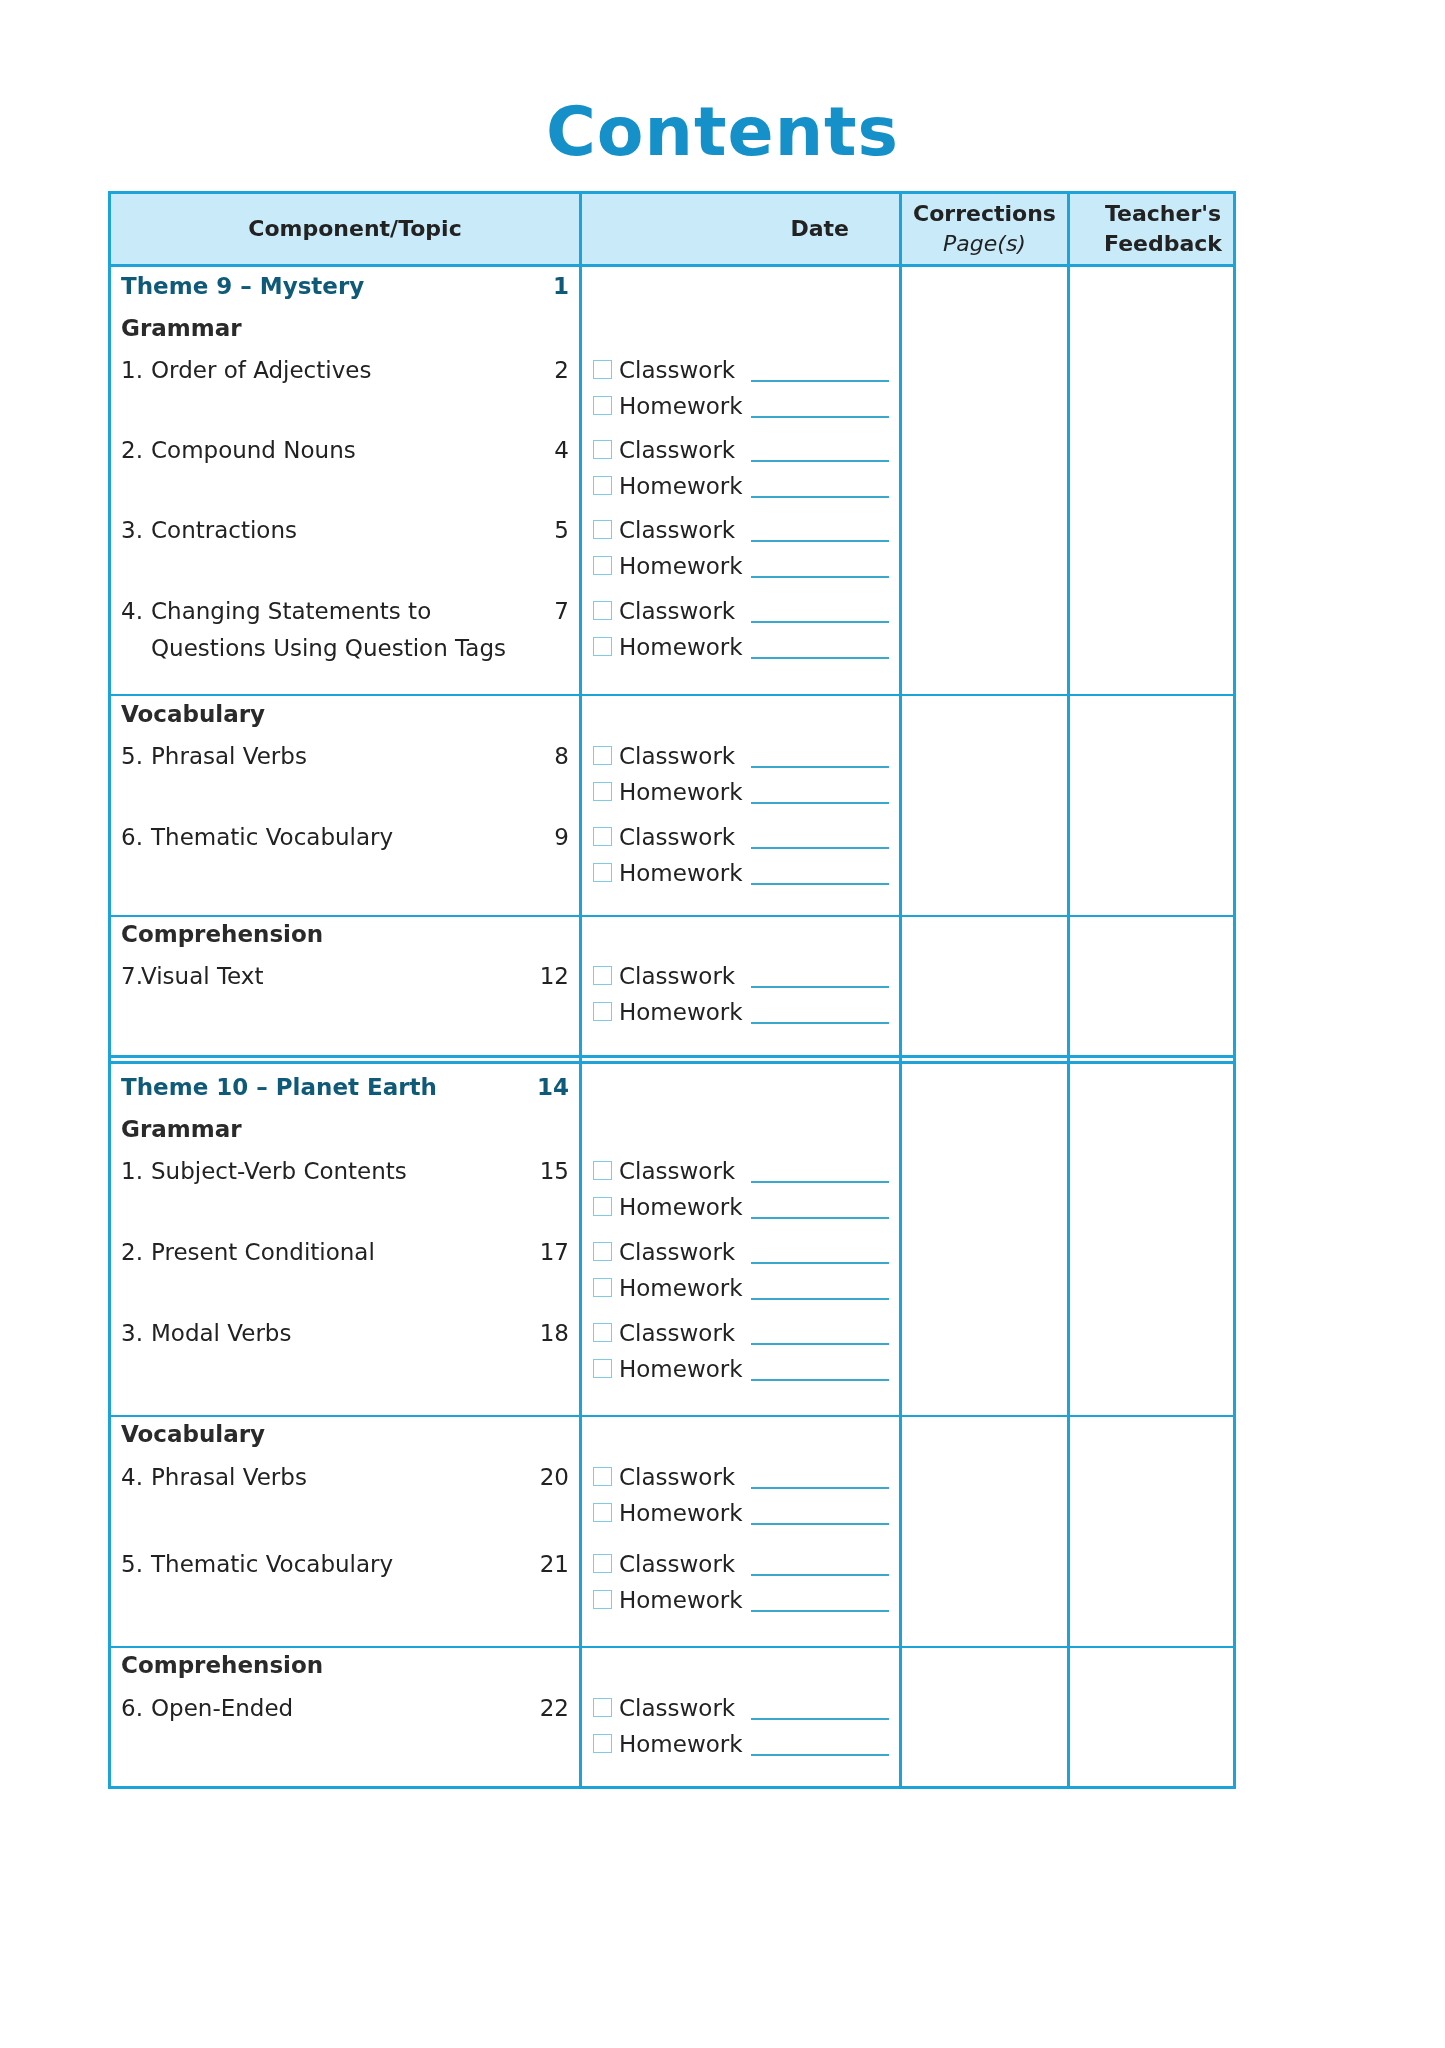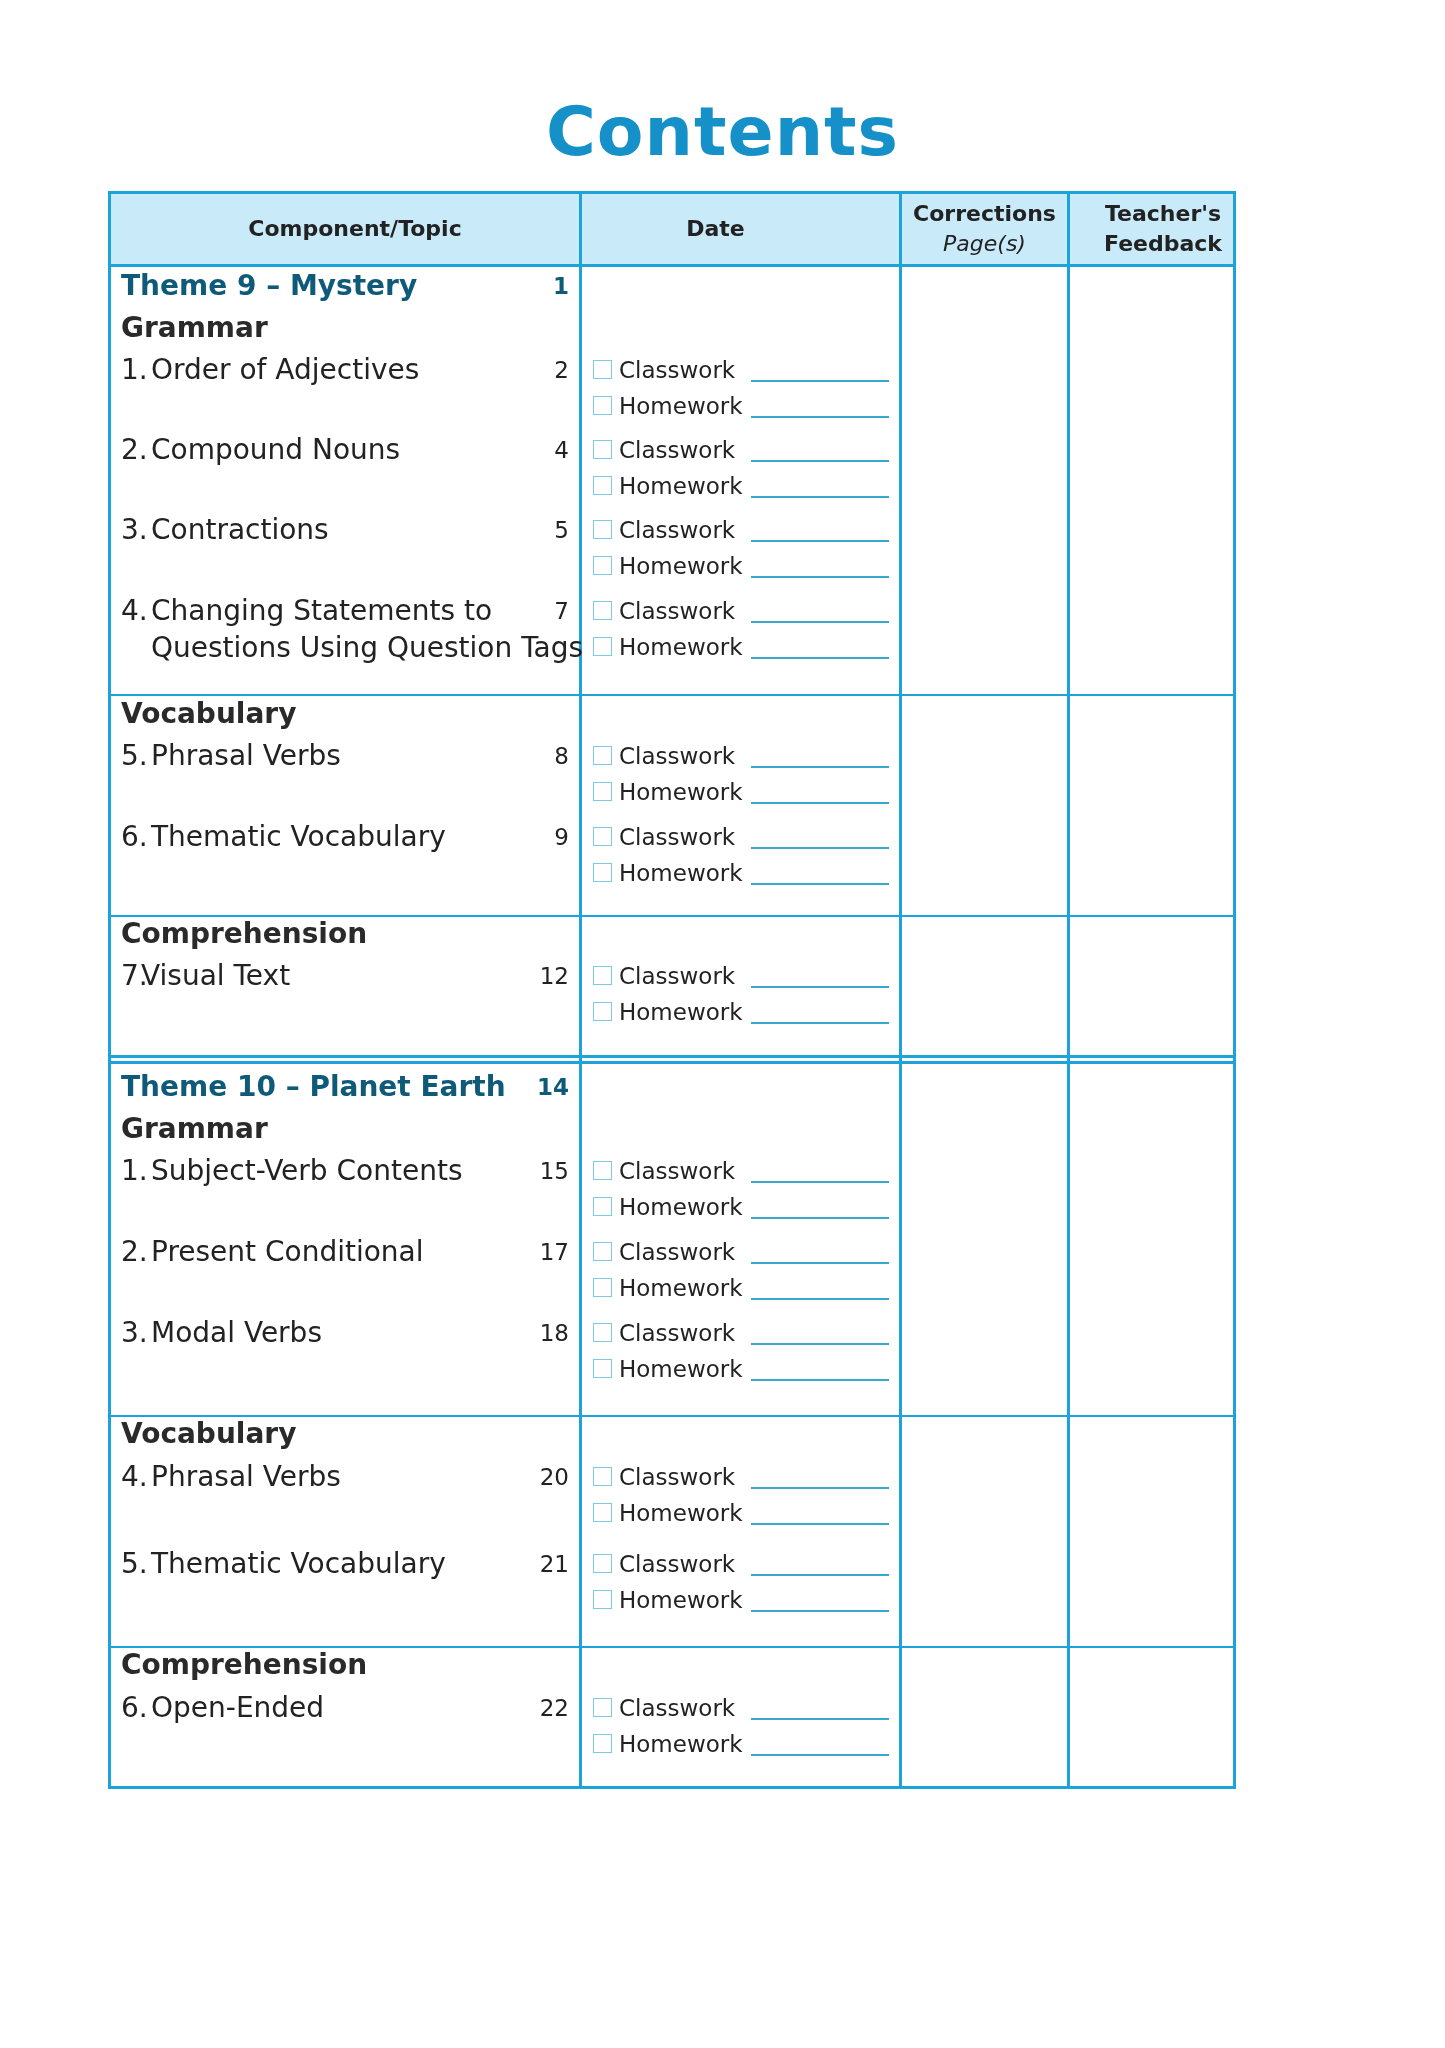--- a/index.html
+++ b/index.html
@@ -4,21 +4,21 @@
 <style>
   html, body { margin:0; padding:0; background:#ffffff; }
   body { width:1445px; height:2048px; position:relative; overflow:hidden; font-family:"DejaVu Sans", sans-serif; color:#222; }
   .title { position:absolute; left:0; width:1445px; top:92px; text-align:center; font-size:68px; font-weight:bold; color:#1590c8; letter-spacing:1px; font-family:"DejaVu Sans", sans-serif; }
   .table { position:absolute; left:108px; top:191px; width:1128px; height:1598px; border:3px solid #1ba3da; box-sizing:border-box; }
   .hdr { position:absolute; left:0; top:0; width:100%; height:73px; background:#c9eaf9; border-bottom:3px solid #1ba3da; box-sizing:border-box; }
   .vline { position:absolute; top:0; bottom:0; width:3px; background:#1ba3da; }
   .hline { position:absolute; left:0; width:100%; height:2px; background:#1ba3da; }
   .hcell { position:absolute; top:0; height:70px; display:flex; flex-direction:column; align-items:center; justify-content:center; font-size:22px; font-weight:bold; color:#222; line-height:30px; }
   .hcell .it { font-weight:normal; font-style:italic; }
-  .left-text { position:absolute; font-size:28px; line-height:28px; white-space:nowrap; }
+  .left-text { position:absolute; font-size:23px; line-height:28px; white-space:nowrap; }
   .theme { color:#0f5a79; font-weight:bold; }
   .cat { font-weight:bold; color:#2a2a2a; }
   .pg { position:absolute; font-size:23px; line-height:28px; text-align:right; width:60px; }
   .pg.bold { font-weight:bold; color:#0f5a79; }
   .chk { position:absolute; width:19px; height:19px; border:1.5px solid #7fcbe1; box-sizing:border-box; }
   .chklabel { position:absolute; font-size:23px; line-height:28px; }
   .uline { position:absolute; height:1.5px; background:#3aa8cd; width:138px; }
 </style>
 </head>
 <body>
@@ -28,21 +28,21 @@
 <div class="table">
   <div class="hdr"></div>
 
   <div class="vline" style="left:468px"></div>
   <div class="vline" style="left:788px"></div>
   <div class="vline" style="left:956px"></div>
 
   <div class="hcell" style="left:0;width:488px">
       <span>Component/Topic</span>
     </div>
-  <div class="hcell" style="left:471px;width:317px;align-items:center;">
+  <div class="hcell" style="left:471px;width:317px;align-items:flex-end;">
       <span style="margin-right:50px">Date</span>
     </div>
   <div class="hcell" style="left:791px;width:165px">
     <span>Corrections</span>
     <span class="it">Page(s)</span>
   </div>
   <div class="hcell" style="left:959px;width:186px">
     <span>Teacher's</span>
     <span>Feedback</span>
   </div>

